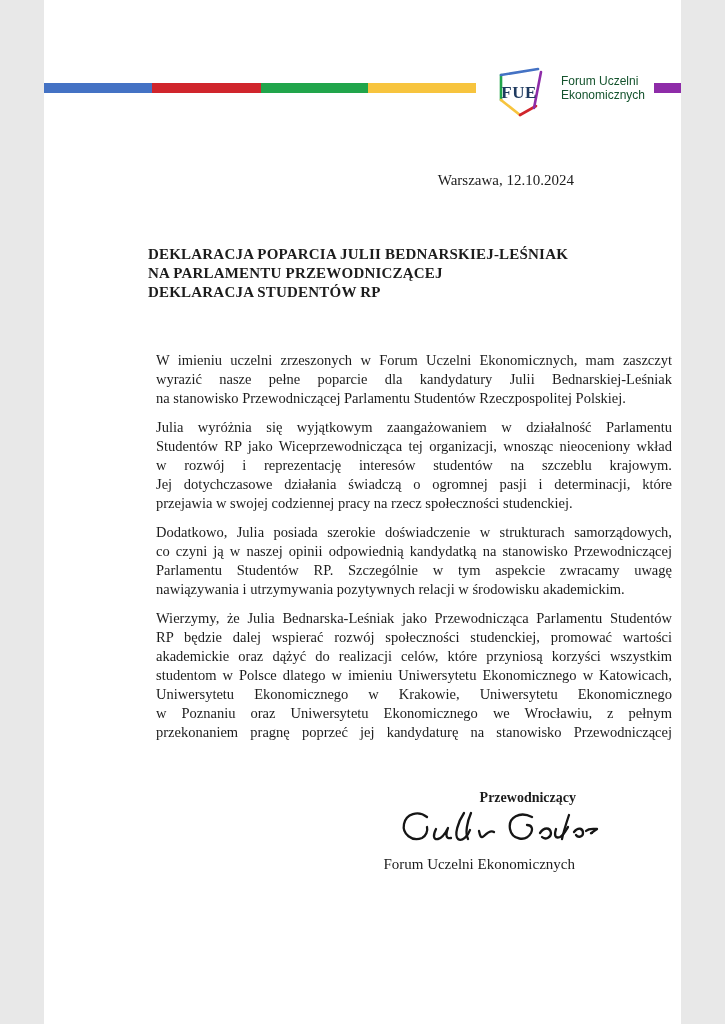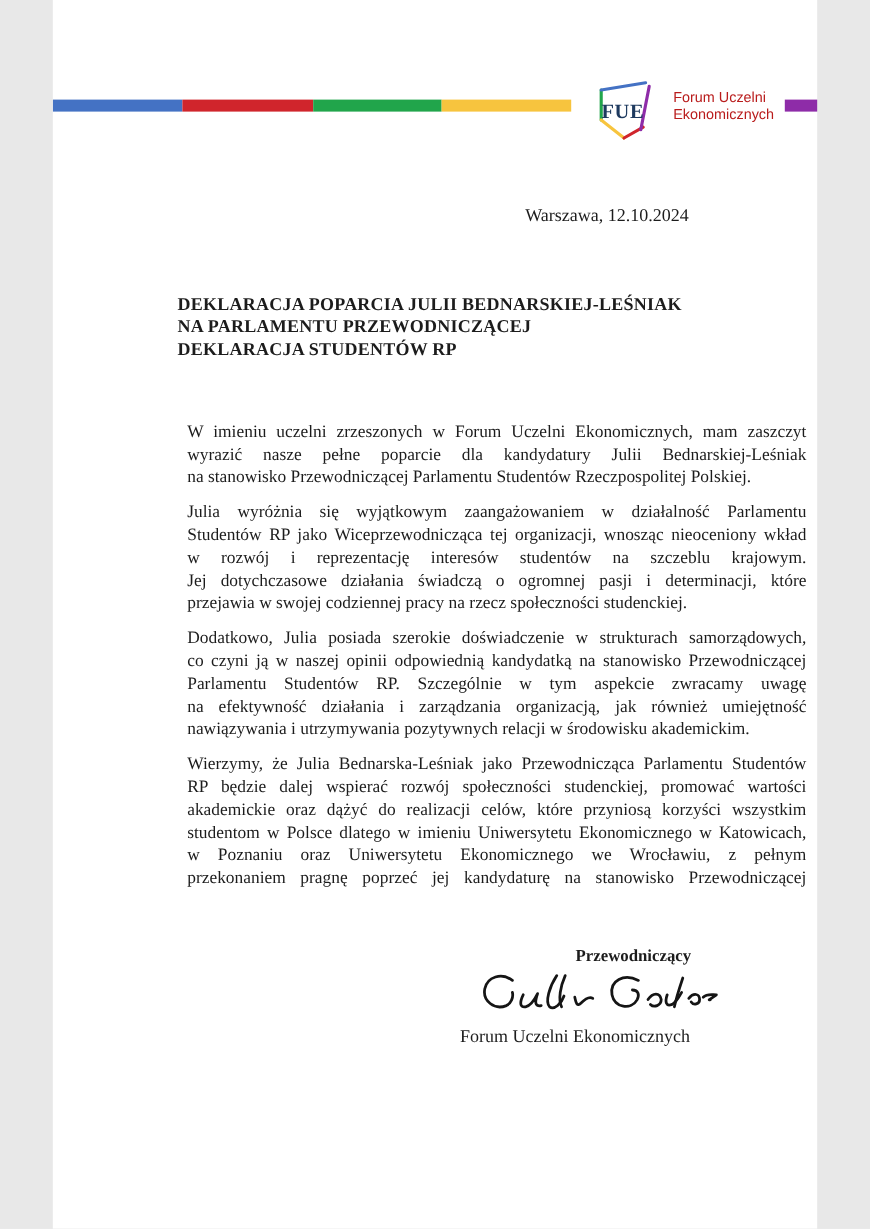--- a/index.html
+++ b/index.html
@@ -23,21 +23,21 @@
 
   
   .logo-svg { position: absolute; left: 444px; top: 62px; }
   .logo-svg text {
     font-family: "Liberation Serif", "DejaVu Serif", serif;
     font-weight: bold; font-size: 17px; letter-spacing: 0.5px;
   }
   .org-name {
     position: absolute; left: 517px; top: 75px;
     font-family: "Liberation Sans", "DejaVu Sans", sans-serif;
-    font-size: 12px; line-height: 13.5px; color: #b91c1c;
+    font-size: 12px; line-height: 13.5px; color: #14532d;
   }
 
   
   .date {
     position: absolute; top: 172px; right: 107px;
     font-size: 15px;
   }
   .title {
     position: absolute; top: 245px; left: 104px; width: 516px;
     text-align: left; font-weight: bold; font-size: 15px;
@@ -108,28 +108,28 @@
         <div class="jline">Julia wyróżnia się wyjątkowym zaangażowaniem w działalność Parlamentu</div>
         <div class="jline">Studentów RP jako Wiceprzewodnicząca tej organizacji, wnosząc nieoceniony wkład</div>
         <div class="jline">w rozwój i reprezentację interesów studentów na szczeblu krajowym.</div>
         <div class="jline">Jej dotychczasowe działania świadczą o ogromnej pasji i determinacji, które</div>
         <div class="jline jlast">przejawia w swojej codziennej pracy na rzecz społeczności studenckiej.</div>
       </div>
       <div class="para">
         <div class="jline">Dodatkowo, Julia posiada szerokie doświadczenie w strukturach samorządowych,</div>
         <div class="jline">co czyni ją w naszej opinii odpowiednią kandydatką na stanowisko Przewodniczącej</div>
         <div class="jline">Parlamentu Studentów RP. Szczególnie w tym aspekcie zwracamy uwagę</div>
-        <div class="jline">na efektywność działania i zarządzania organizacją, jak również umiejętność</div>
         <div class="jline jlast">nawiązywania i utrzymywania pozytywnych relacji w środowisku akademickim.</div>
       </div>
       <div class="para">
         <div class="jline">Wierzymy, że Julia Bednarska-Leśniak jako Przewodnicząca Parlamentu Studentów</div>
         <div class="jline">RP będzie dalej wspierać rozwój społeczności studenckiej, promować wartości</div>
         <div class="jline">akademickie oraz dążyć do realizacji celów, które przyniosą korzyści wszystkim</div>
         <div class="jline">studentom w Polsce dlatego w imieniu Uniwersytetu Ekonomicznego w Katowicach,</div>
+        <div class="jline">Uniwersytetu Ekonomicznego w Krakowie, Uniwersytetu Ekonomicznego</div>
         <div class="jline">w Poznaniu oraz Uniwersytetu Ekonomicznego we Wrocławiu, z pełnym</div>
         <div class="jline">przekonaniem pragnę poprzeć jej kandydaturę na stanowisko Przewodniczącej</div>
       </div>
     </div>
 
   <div class="sig-role">Przewodniczący</div>
 
   <svg class="sig-svg" width="205" height="45" viewBox="0 0 205 45" fill="none" stroke="#151515" stroke-width="2.3" stroke-linecap="round" stroke-linejoin="round">
     <path d="M 31,9 C 22,2 10,6 8,16 C 6,26 16,34 26,30 C 30,28 32,23 31,19"></path>
     <path d="M 40,21 C 37,27 37,32 42,31 C 47,30 50,24 52,20 C 50,26 49,31 55,30"></path>

